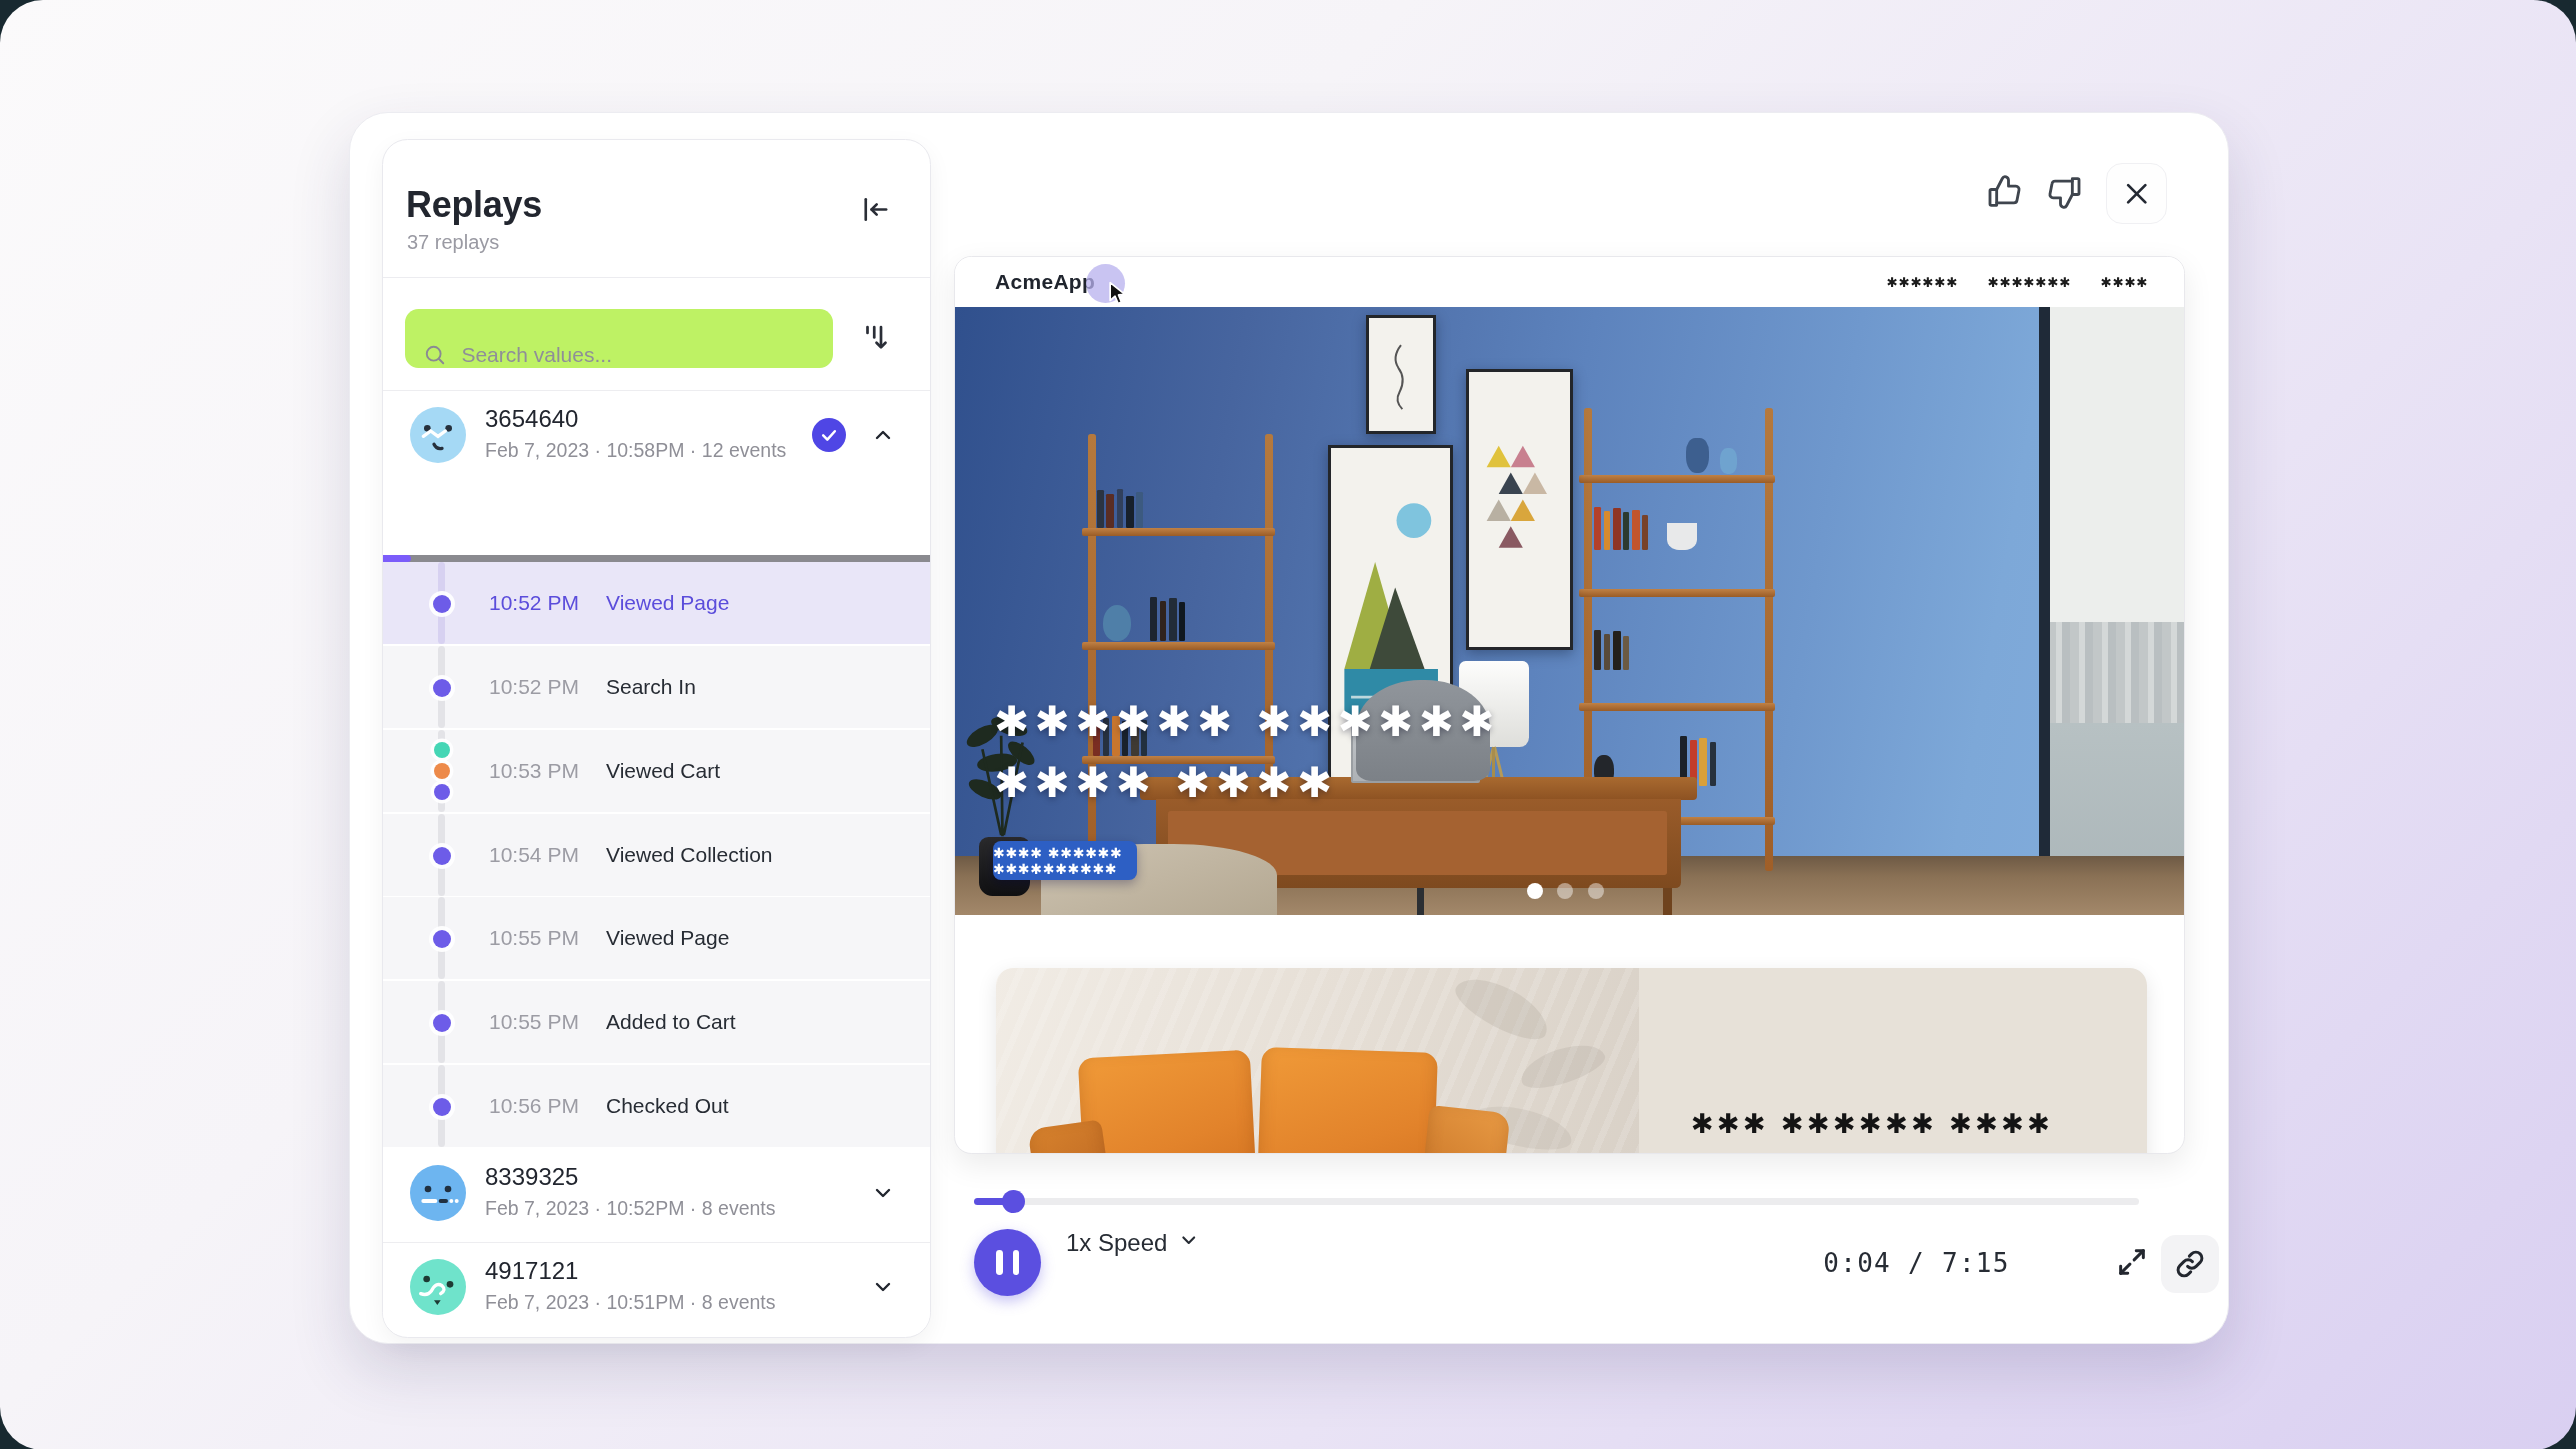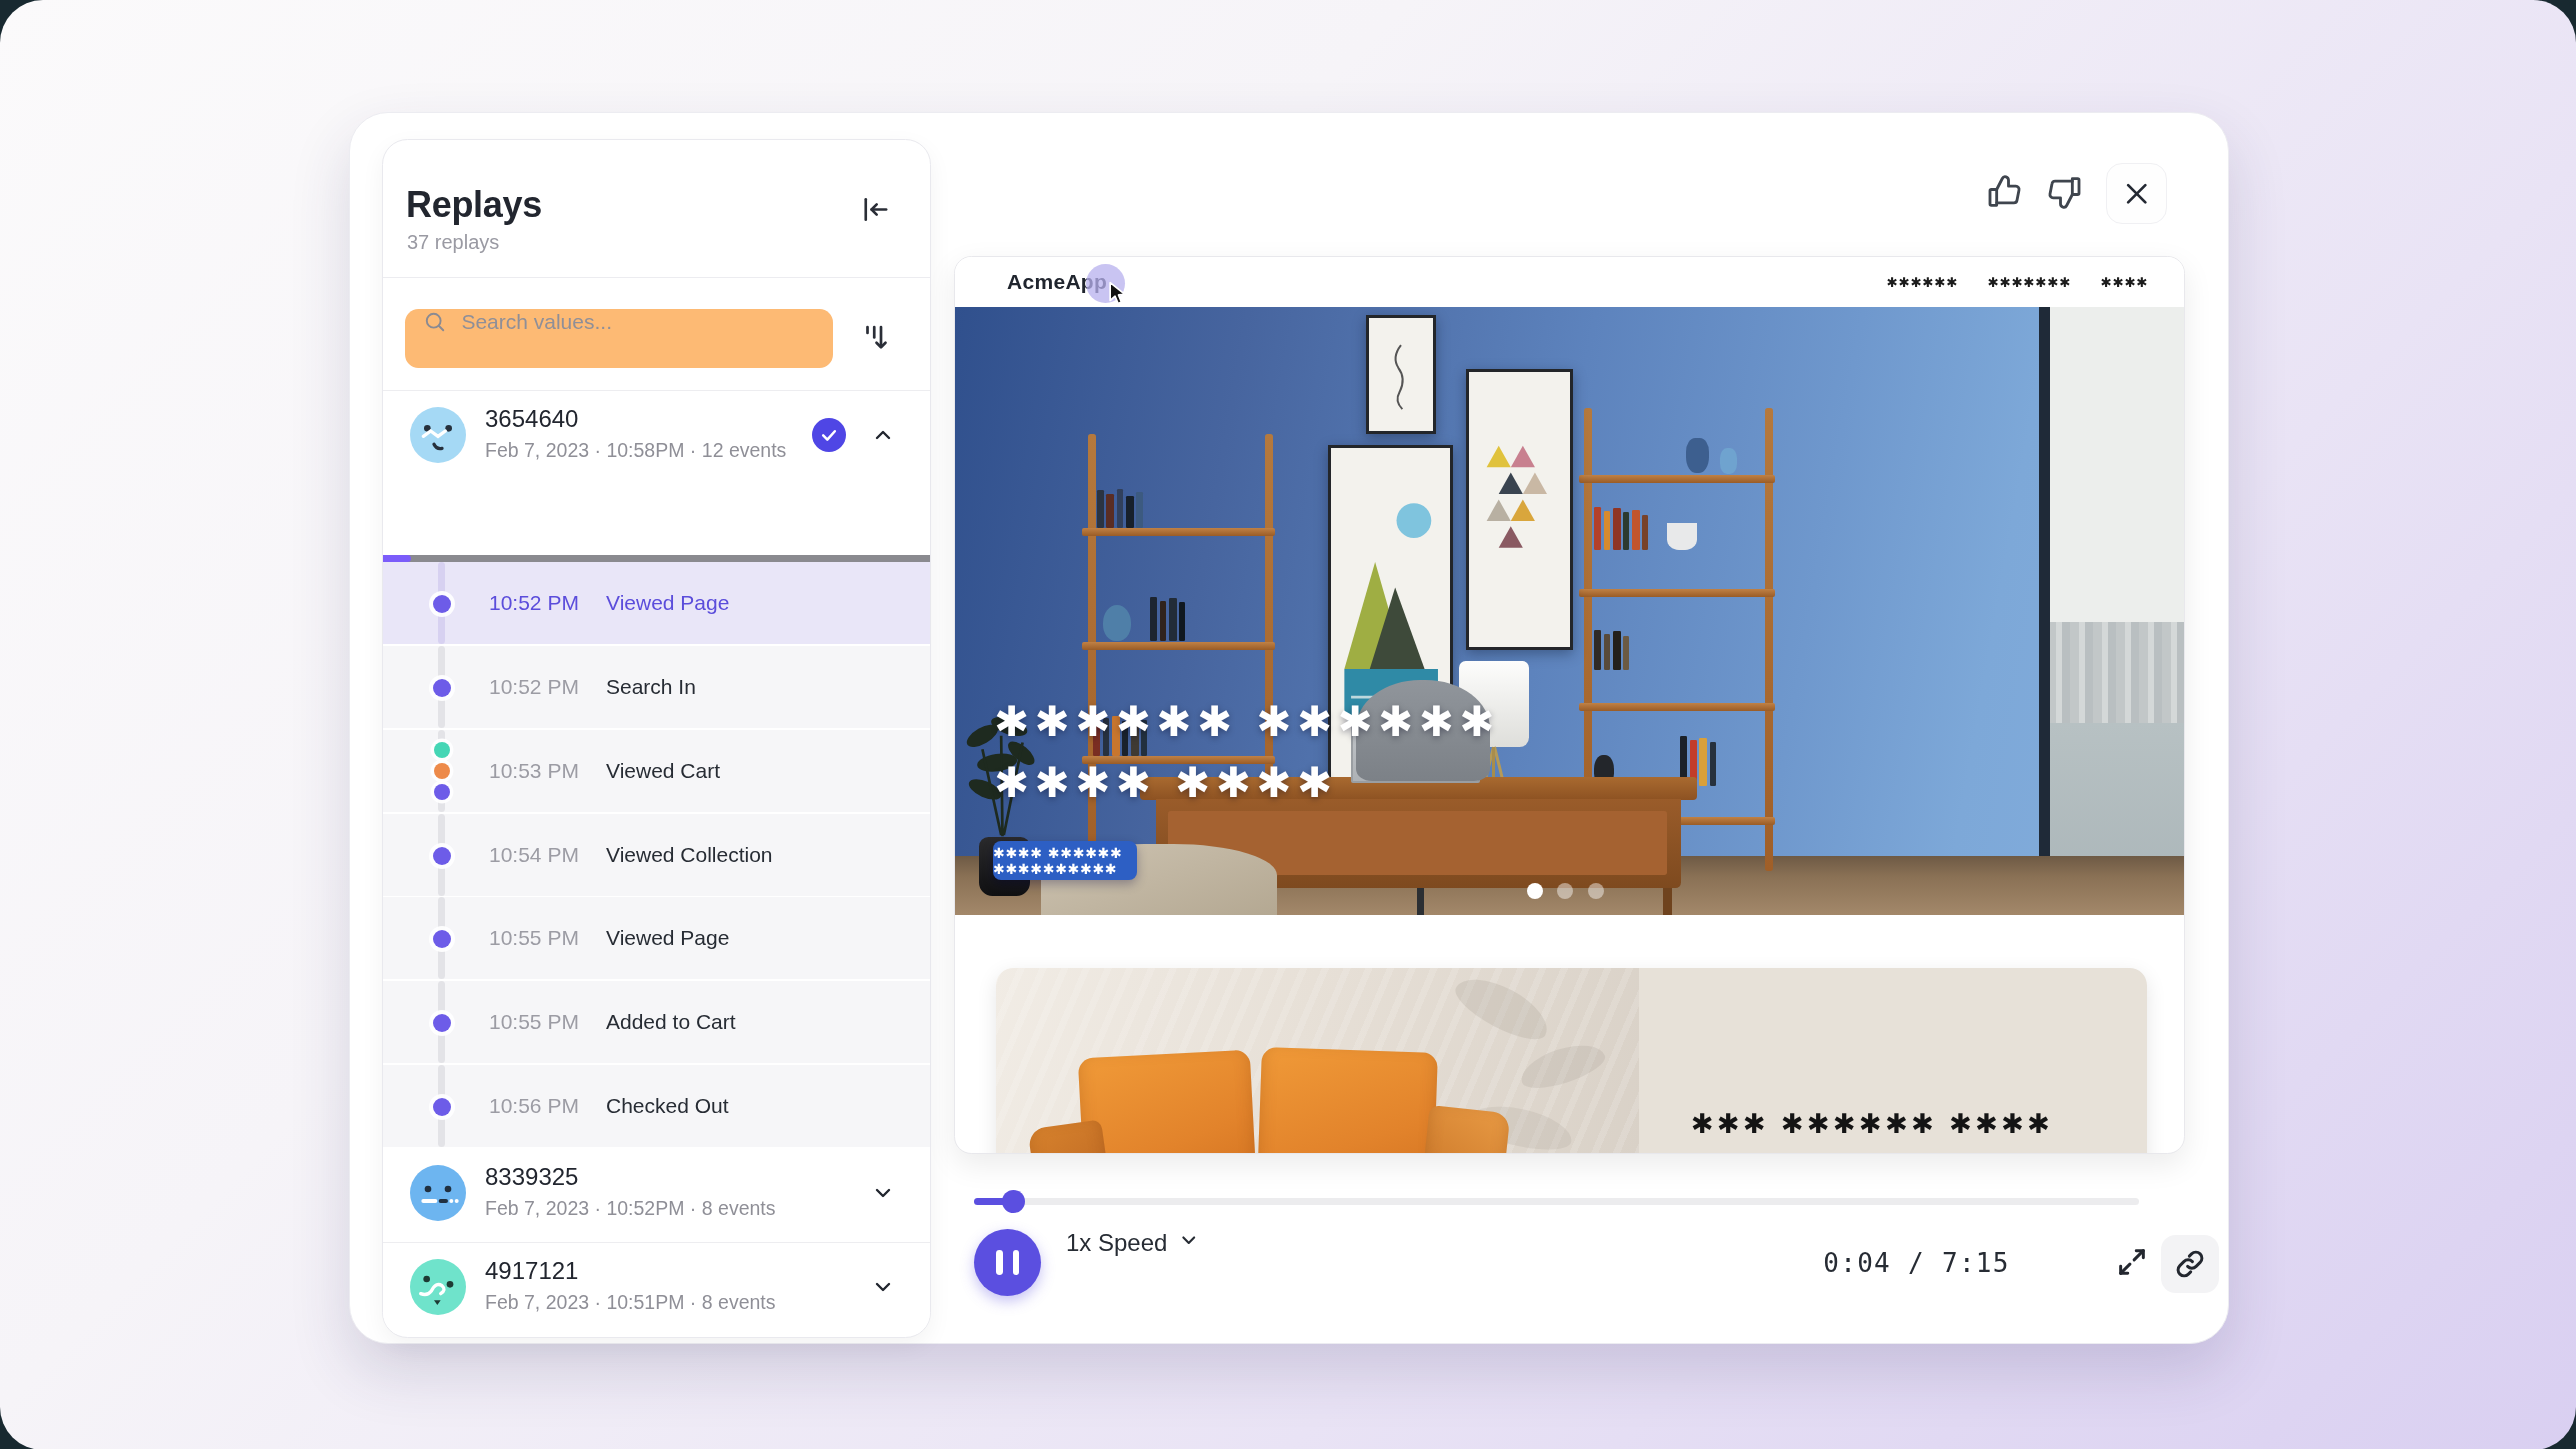--- a/index.html
+++ b/index.html
@@ -11,22 +11,22 @@
   #app{left:349px;top:112px;width:1878px;height:1230px;background:#ffffff;border-radius:39px;
     border:0.7px solid #ececf1;box-shadow:0 27px 60px rgba(50,45,95,.16);}
   
   #sidebar{left:32px;top:25.5px;width:547px;height:1197px;background:#fff;border:1.3px solid #e9e9ee;
     border-radius:25.5px;overflow:hidden;box-shadow:0 8px 23px rgba(0,0,0,.05);}
   .sb-title{left:23px;top:44px;font-size:36px;font-weight:bold;color:#22262f;letter-spacing:-0.3px;}
   .sb-sub{left:24px;top:91px;font-size:20px;color:#9a9aa3;}
   .icon-btn{display:flex;align-items:center;justify-content:center;color:#2a2e37;}
   #collapse-btn{left:472px;top:52px;width:38px;height:38px;}
   .sb-divider{left:0;top:137px;width:100%;height:1.3px;background:#ececf0;}
-  #search-box{left:21.5px;top:169px;width:428px;height:59px;background:#fdba74;border-radius:13.4px;
-    display:flex;align-items:flex-start;padding:0 17.4px;box-sizing:border-box;gap:12px;}
+  #search-box{left:21.5px;top:169px;width:428px;height:59px;background:#bef264;border-radius:13.4px;
+    display:flex;align-items:flex-end;padding:0 17.4px;box-sizing:border-box;gap:12px;}
   #search-input{border:none;background:transparent;outline:none;font-size:21px;color:#5a5a62;width:100%;
     font-family:"Liberation Sans","DejaVu Sans",sans-serif;}
   #search-input::placeholder{color:#8f8f98;}
   #filter-btn{left:470px;top:176px;width:43px;height:43px;color:#2a2e37;}
   .sess-row{left:0;width:100%;height:91px;border-top:1.3px solid #ededf0;background:#fff;}
   .avatar{left:27px;top:16px;width:56px;height:56px;border-radius:50%;}
   .avatar svg{position:absolute;inset:0;}
   .sess-id{left:102px;top:14.8px;font-size:24px;font-weight:normal;color:#22262f;}
   .sess-id.active{color:#5347d9;}
   .sess-meta{left:102px;top:48px;font-size:19.5px;color:#8f8f97;}
@@ -48,21 +48,21 @@
   
   .top-action{color:#3f454e;}
   #thumb-up{left:1633px;top:58px;width:43px;height:43px;}
   #thumb-down{left:1692px;top:58px;width:43px;height:43px;}
   #close-btn{left:1756px;top:50px;width:59px;height:59px;border:1.3px solid #f0f0f3;border-radius:16px;
     background:#fefefe;color:#242933;}
   
   #viewer{left:604px;top:143px;width:1229px;height:896px;border:1.3px solid #e8e8ec;border-radius:17.4px;
     overflow:hidden;background:#fff;box-shadow:0 10.7px 29.5px rgba(0,0,0,.08);}
   #site-header{left:0;top:0;width:100%;height:50px;background:#fff;display:flex;align-items:center;}
-  #site-logo{position:absolute;left:52px;font-size:21px;font-weight:bold;color:#20252e;letter-spacing:0.3px;}
+  #site-logo{position:absolute;left:40px;font-size:21px;font-weight:bold;color:#20252e;letter-spacing:0.3px;}
   #click-halo{left:131px;top:6.7px;width:39px;height:39px;border-radius:50%;background:#b7b0ed;opacity:.75;}
   #cursor{left:149px;top:21.5px;width:29.5px;height:29.5px;color:#111;}
   #site-nav{position:absolute;right:36px;top:0;height:50px;display:flex;align-items:center;gap:29.5px;}
   #site-nav span{font-size:13.4px;color:#1c1c1c;letter-spacing:0.7px;}
   
   #hero{left:0;top:50px;width:1229px;height:608px;overflow:hidden;
     background:linear-gradient(100deg,#30508d 0%,#47659f 22%,#5d83bd 48%,#6f98cd 68%,#7da8d8 82%,#84aedd 100%);}
   .frame{background:#f3f2ed;border:3.4px solid #23262a;box-shadow:0 4px 12px rgba(10,20,40,.35);}
   .shelf-post{background:linear-gradient(#b5793d,#a05f28);width:8px;border-radius:2.7px;}
   .shelf-board{background:linear-gradient(#c08145,#9a5c26);height:8px;border-radius:2px;}

